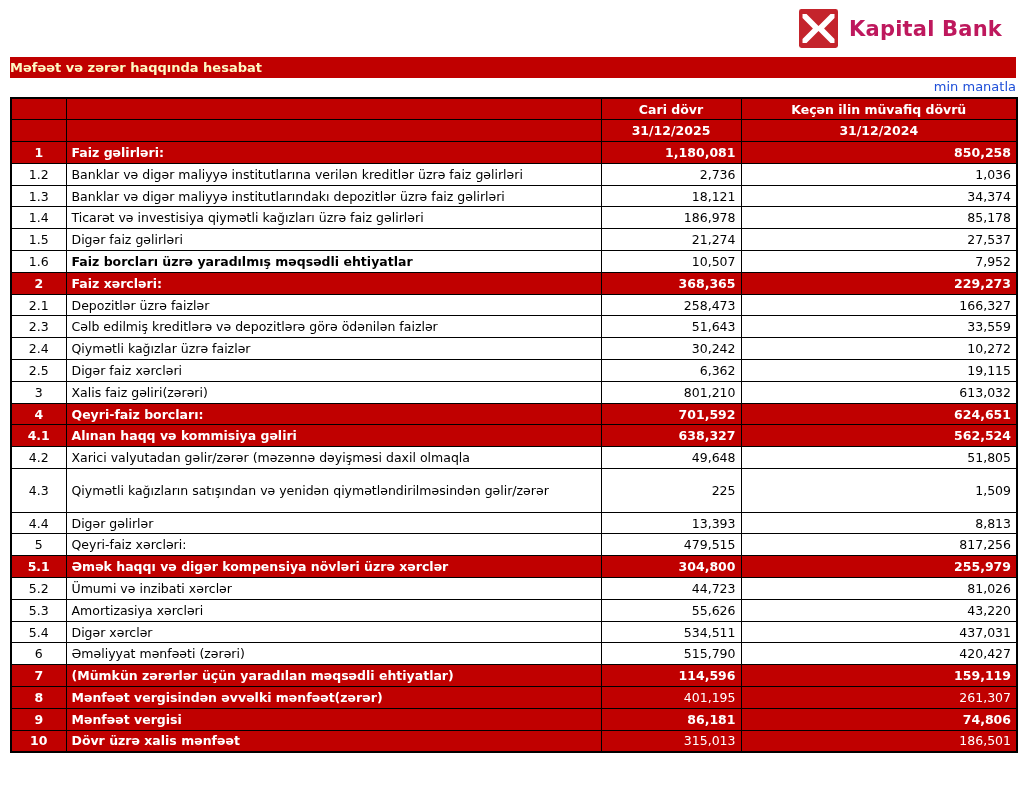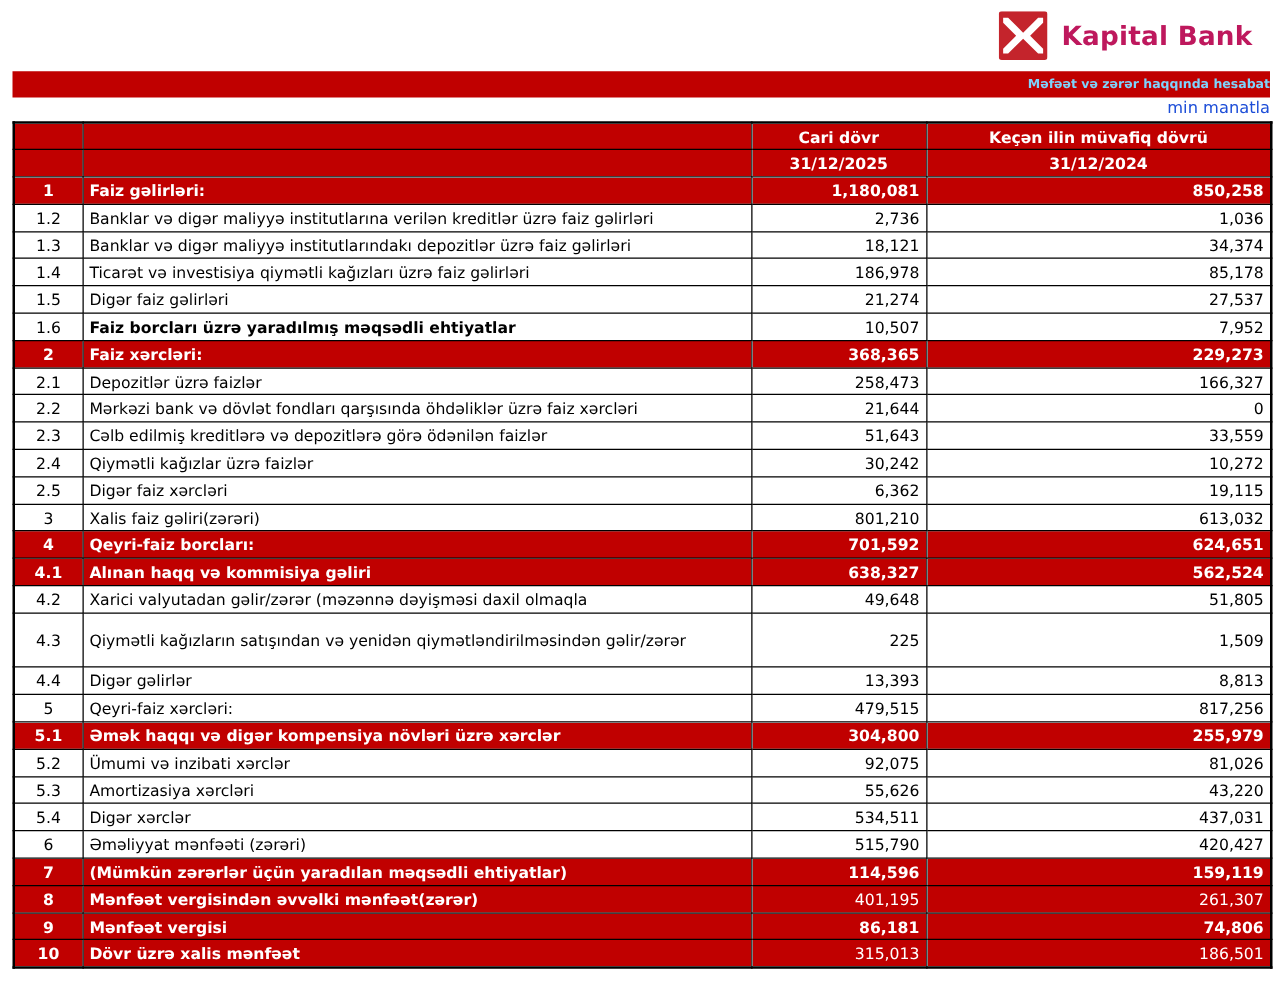--- a/index.html
+++ b/index.html
@@ -30,26 +30,26 @@
   }
 
   
   .banner {
     position: absolute;
     left: 10px;
     right: 10px;
     top: 57px;
     height: 21px;
     background: #C00000;
-    color: #7dd3fc;
-    font-size: 10px;
+    color: #fef9c3;
+    font-size: 13px;
     font-weight: bold;
     display: flex;
     align-items: center;
-    justify-content: flex-end;
+    justify-content: flex-start;
   }
 
   .unit-note {
     position: absolute;
     right: 10px;
     top: 79px;
     font-size: 13px;
     font-weight: normal;
     color: #1d4ed8;
   }
@@ -174,26 +174,20 @@
           <td class="col-val">368,365</td>
           <td class="col-val">229,273</td>
         </tr>
         <tr class="white-row">
           <td class="col-no">2.1</td>
           <td class="col-label">Depozitlər üzrə faizlər</td>
           <td class="col-val">258,473</td>
           <td class="col-val">166,327</td>
         </tr>
         <tr class="white-row">
-          <td class="col-no">2.2</td>
-          <td class="col-label">Mərkəzi bank və dövlət fondları qarşısında öhdəliklər üzrə faiz xərcləri</td>
-          <td class="col-val">21,644</td>
-          <td class="col-val">0</td>
-        </tr>
-        <tr class="white-row">
           <td class="col-no">2.3</td>
           <td class="col-label">Cəlb edilmiş kreditlərə və depozitlərə görə ödənilən faizlər</td>
           <td class="col-val">51,643</td>
           <td class="col-val">33,559</td>
         </tr>
         <tr class="white-row">
           <td class="col-no">2.4</td>
           <td class="col-label">Qiymətli kağızlar üzrə faizlər</td>
           <td class="col-val">30,242</td>
           <td class="col-val">10,272</td>
@@ -248,21 +242,21 @@
         </tr>
         <tr class="red-row">
           <td class="col-no">5.1</td>
           <td class="col-label">Əmək haqqı və digər kompensiya növləri üzrə xərclər</td>
           <td class="col-val">304,800</td>
           <td class="col-val">255,979</td>
         </tr>
         <tr class="white-row">
           <td class="col-no">5.2</td>
           <td class="col-label">Ümumi və inzibati xərclər</td>
-          <td class="col-val">92,075</td>
+          <td class="col-val">44,723</td>
           <td class="col-val">81,026</td>
         </tr>
         <tr class="white-row">
           <td class="col-no">5.3</td>
           <td class="col-label">Amortizasiya xərcləri</td>
           <td class="col-val">55,626</td>
           <td class="col-val">43,220</td>
         </tr>
         <tr class="white-row">
           <td class="col-no">5.4</td>

